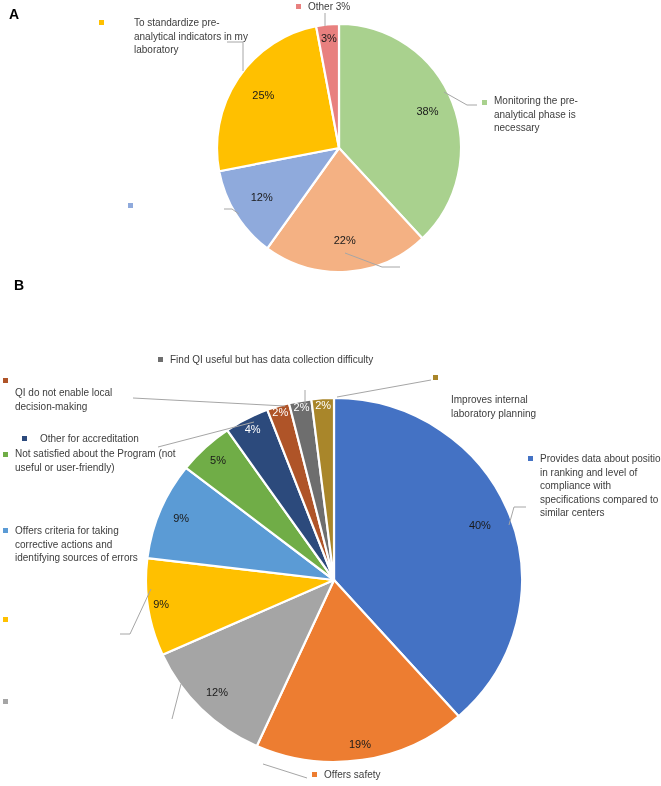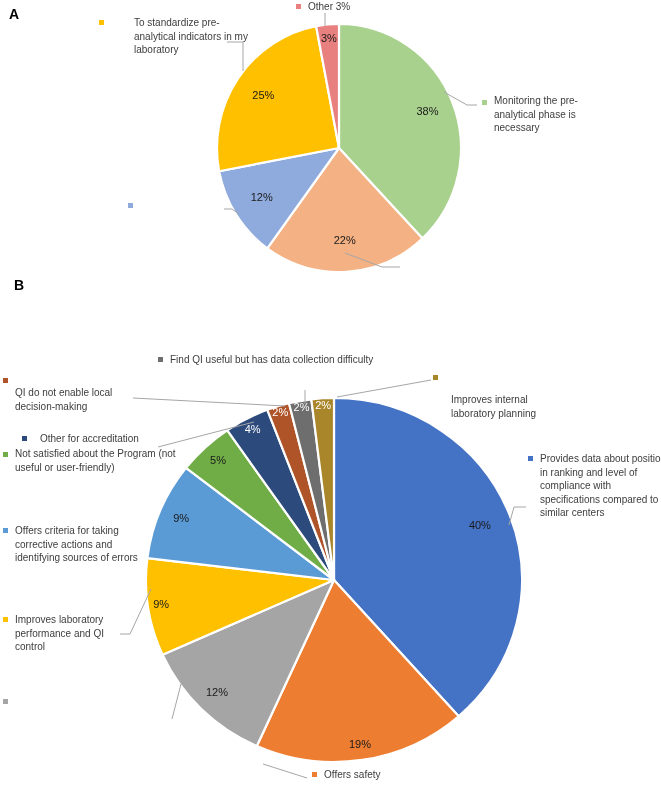--- a/index.html
+++ b/index.html
@@ -70,21 +70,20 @@
     <span class="marker" style="left: 99px; top: 20px; background: rgb(255, 192, 0);"></span>
     <div class="callout" style="left: 111px; top: 16px; width: 124px; margin-left: 23px;">To standardize pre-analytical indicators in my laboratory</div>
     <span class="marker" style="left: 296px; top: 4px; background: rgb(232, 128, 127);"></span>
     <div class="callout" style="left: 308px; top: 0px; width: 80px;">Other 3%</div>
     <span class="marker" style="left: 528px; top: 456px; background: rgb(68, 114, 196);"></span>
     <div class="callout" style="left: 540px; top: 452px; width: 128px;">Provides data about position in ranking and level of compliance with specifications compared to similar centers</div>
     <span class="marker" style="left: 312px; top: 772px; background: rgb(237, 125, 49);"></span>
     <div class="callout" style="left: 324px; top: 768px; width: 110px;">Offers safety</div>
     <span class="marker" style="left: 3px; top: 699px; background: rgb(165, 165, 165);"></span>
     <span class="marker" style="left: 3px; top: 617px; background: rgb(255, 192, 0);"></span>
-    <div class="callout" style="left: 15px; top: 613px; width: 118px;">Improves laboratory performance and QI control</div>
     <span class="marker" style="left: 3px; top: 528px; background: rgb(91, 155, 213);"></span>
     <div class="callout" style="left: 15px; top: 524px; width: 128px;">Offers criteria for taking corrective actions and identifying sources of errors</div>
     <span class="marker" style="left: 3px; top: 452px; background: rgb(112, 173, 71);"></span>
     <div class="callout" style="left: 15px; top: 447px; width: 182px;">Not satisfied about the Program (not useful or user-friendly)</div>
     <span class="marker" style="left: 22px; top: 436px; background: rgb(44, 74, 124);"></span>
     <div class="callout" style="left: 40px; top: 432px; width: 170px;">Other for accreditation</div>
     <span class="marker" style="left: 3px; top: 378px; background: rgb(175, 84, 40);"></span>
     <div class="callout" style="left: 15px; top: 386px; width: 140px;">QI do not enable local decision-making</div>
     <span class="marker" style="left: 158px; top: 357px; background: rgb(110, 110, 110);"></span>
     <div class="callout" style="left: 170px; top: 353px; width: 300px;">Find QI useful but has data collection difficulty</div>

